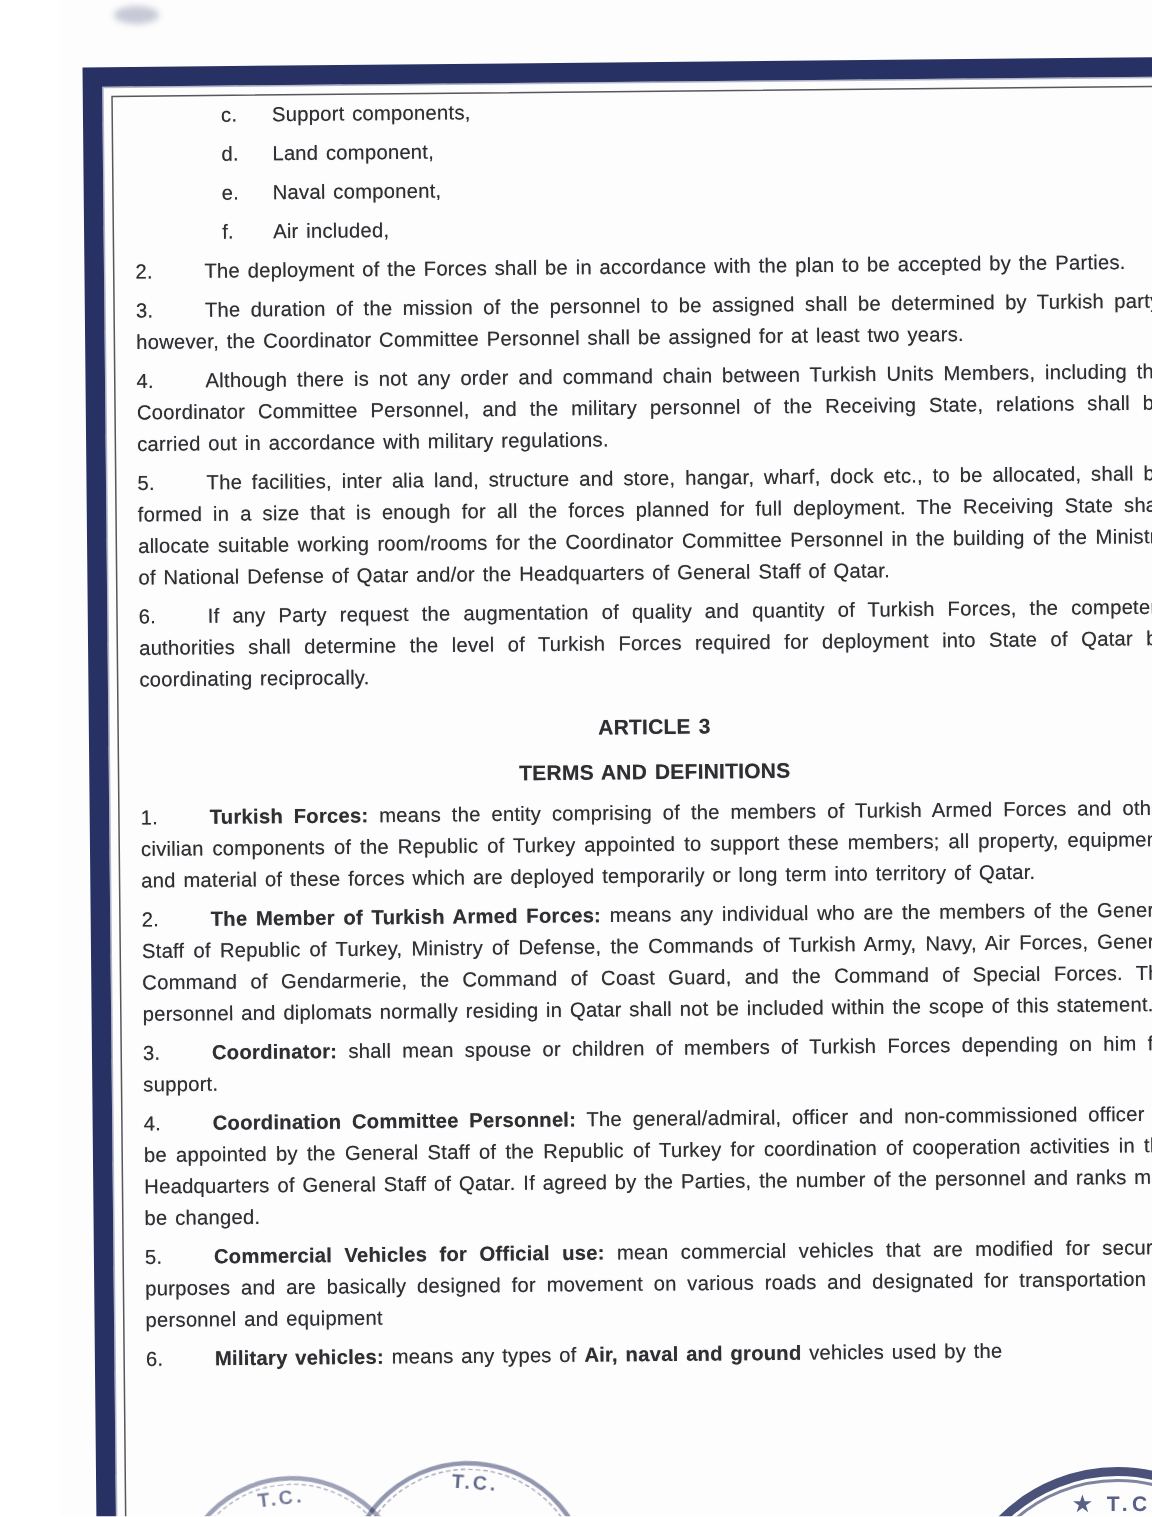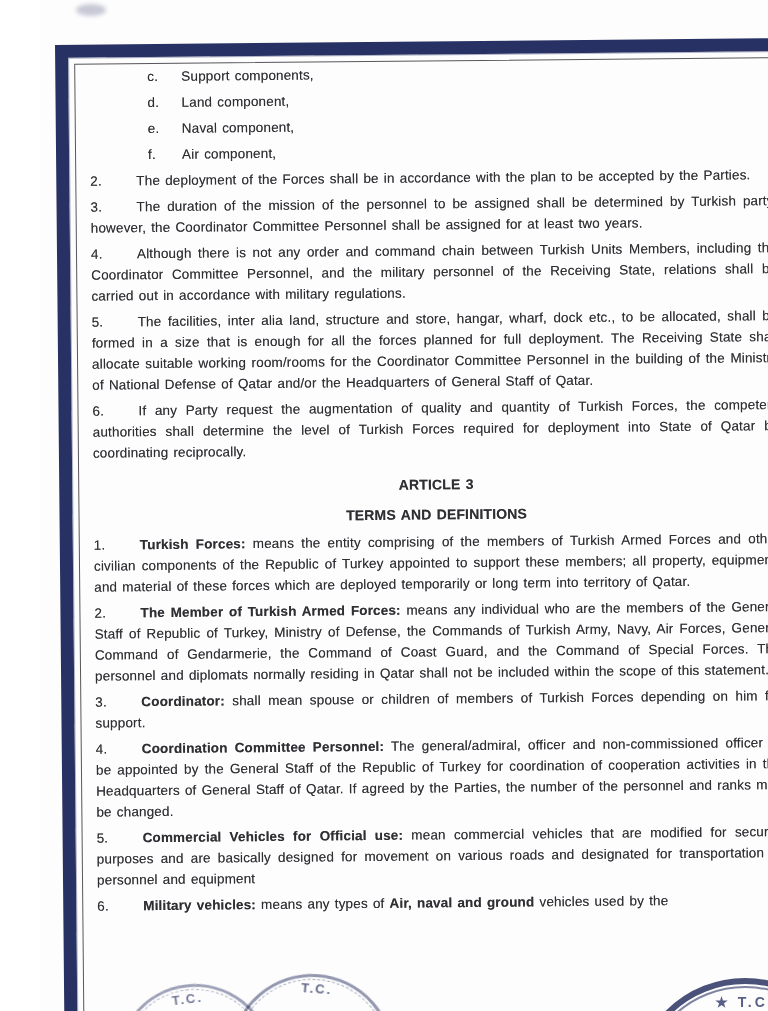--- a/index.html
+++ b/index.html
@@ -69,21 +69,21 @@
 
   <div class="frame">
     <div class="inner-border"></div>
 
     <div class="content">
 
       <div class="sub-list">
         <div class="sub-item"><span class="sub-label">c.</span><span>Support components,</span></div>
         <div class="sub-item"><span class="sub-label">d.</span><span>Land component,</span></div>
         <div class="sub-item"><span class="sub-label">e.</span><span>Naval component,</span></div>
-        <div class="sub-item"><span class="sub-label">f.</span><span>Air component,</span></div>
+        <div class="sub-item"><span class="sub-label">f.</span><span>Air included,</span></div>
       </div>
 
       <p class="para"><span class="pnum">2.</span><span>The deployment of the Forces shall be in accordance with the plan to be accepted by the Parties.</span></p>
       <p class="para"><span class="pnum">3.</span><span>The duration of the mission of the personnel to be assigned shall be determined by Turkish party, however, the Coordinator Committee Personnel shall be assigned for at least two years.</span></p>
       <p class="para"><span class="pnum">4.</span><span>Although there is not any order and command chain between Turkish Units Members, including the Coordinator Committee Personnel, and the military personnel of the Receiving State, relations shall be carried out in accordance with military regulations.</span></p>
       <p class="para"><span class="pnum">5.</span><span>The facilities, inter alia land, structure and store, hangar, wharf, dock etc., to be allocated, shall be formed in a size that is enough for all the forces planned for full deployment. The Receiving State shall allocate suitable working room/rooms for the Coordinator Committee Personnel in the building of the Ministry of National Defense of Qatar and/or the Headquarters of General Staff of Qatar.</span></p>
       <p class="para"><span class="pnum">6.</span><span>If any Party request the augmentation of quality and quantity of Turkish Forces, the competent authorities shall determine the level of Turkish Forces required for deployment into State of Qatar by coordinating reciprocally.</span></p>
 
       <div class="headings">
         <div class="h1">ARTICLE 3</div>

